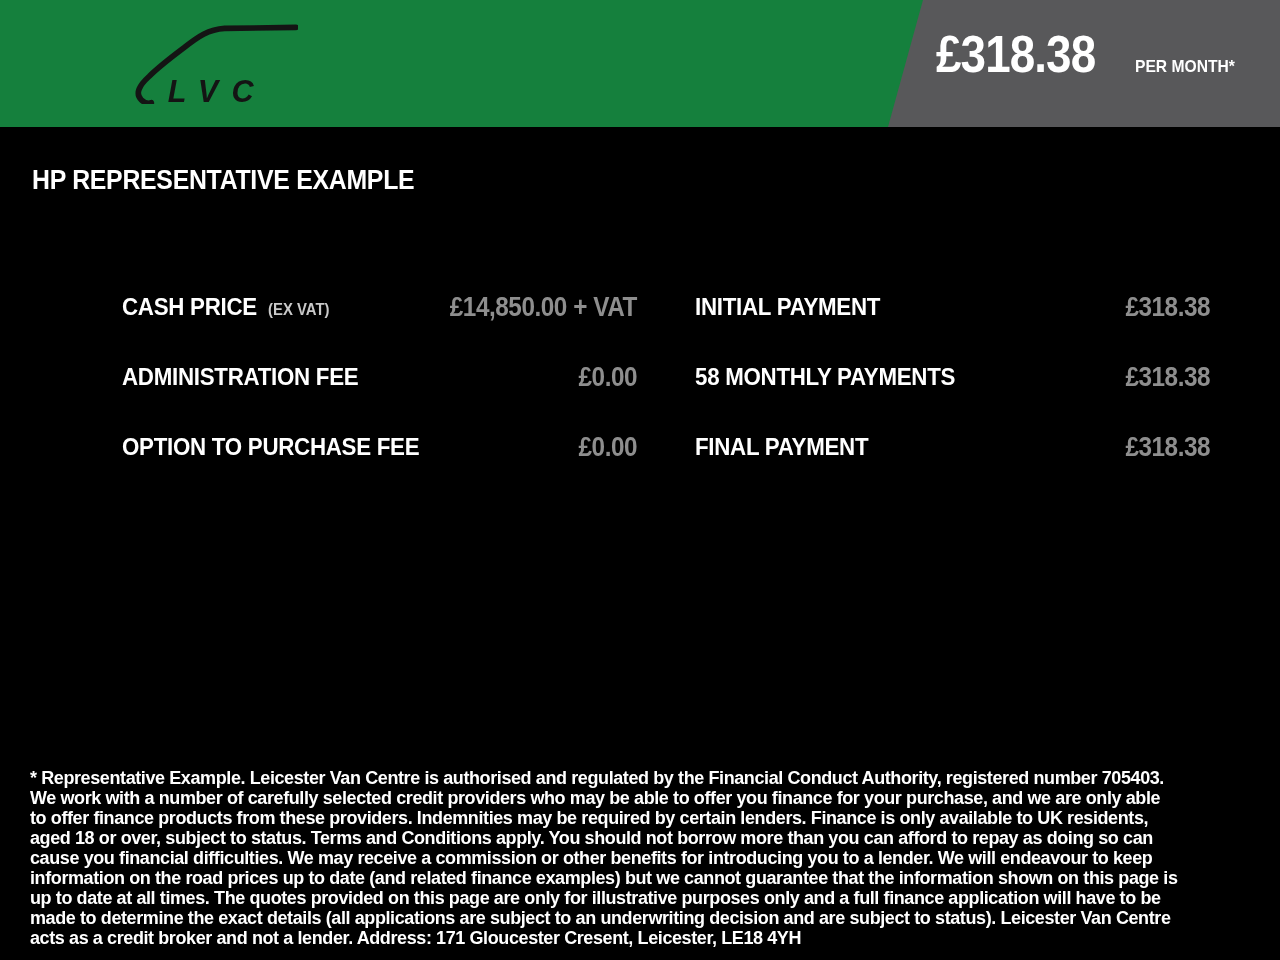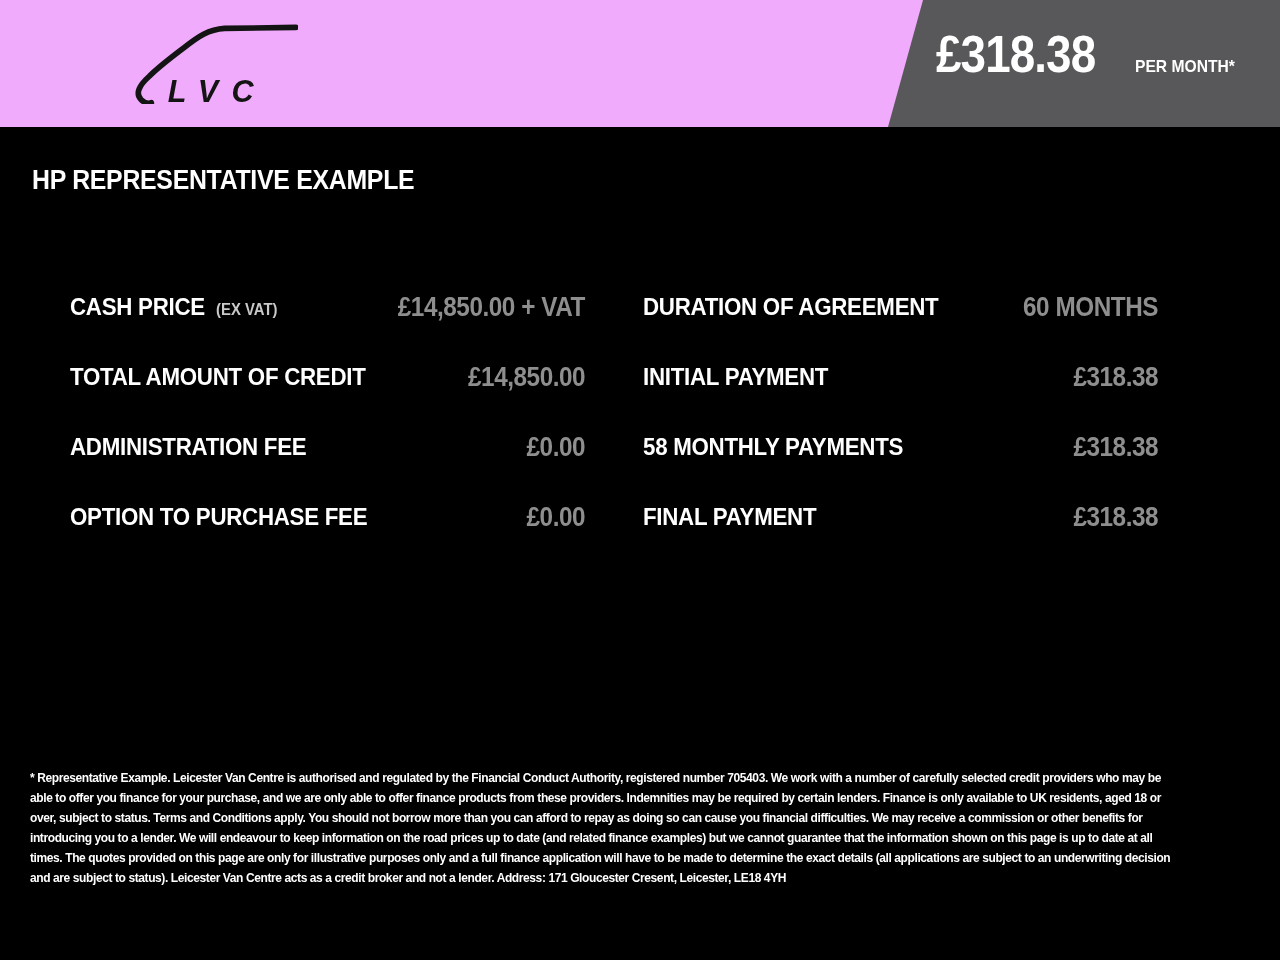--- a/index.html
+++ b/index.html
@@ -10,21 +10,21 @@
     background: #000;
     overflow: hidden;
     font-family: "Liberation Sans", sans-serif;
   }
 
   
   .header-band {
     position: absolute;
     top: 0; left: 0;
     width: 1280px; height: 127px;
-    background: #f0abfc;
+    background: #15803d;
   }
   .logo {
     position: absolute;
     left: 133px; top: 20px;
     width: 165px; height: 84px;
   }
 
   
   .price-banner {
     position: absolute;
@@ -71,20 +71,21 @@
     white-space: nowrap;
   }
 
   
   .finance-table {
     position: absolute;
     left: 70px; top: 272px;
     width: 1140px;
     display: flex;
     gap: 58px;
+    justify-content: flex-end;
   }
   .finance-col { width: 515px; }
   .f-row {
     height: 70px;
     display: flex;
     justify-content: space-between;
     align-items: center;
   }
   .row-left {
     display: flex;
@@ -114,21 +115,21 @@
     transform: scaleX(0.9);
     transform-origin: right center;
   }
 
   
   .disclaimer {
     position: absolute;
     left: 30px; top: 768px;
     width: 1150px;
     color: #ffffff;
-    font-size: 12px;
+    font-size: 18px;
     font-weight: bold;
     letter-spacing: -0.4px;
     line-height: 20px;
   }
 </style>
 </head>
 <body>
 
 <div class="page">
 
@@ -155,47 +156,35 @@
     <div class="finance-col">
       <div class="f-row">
         <span class="row-left">
           <span class="row-label">CASH PRICE</span>
           <span class="row-sublabel">(EX VAT)</span>
         </span>
         <span class="row-value">£14,850.00 + VAT</span>
       </div>
       <div class="f-row">
         <span class="row-left">
-            <span class="row-label">TOTAL AMOUNT OF CREDIT</span>
-          </span>
-        <span class="row-value">£14,850.00</span>
-      </div>
-      <div class="f-row">
-        <span class="row-left">
             <span class="row-label">ADMINISTRATION FEE</span>
           </span>
         <span class="row-value">£0.00</span>
       </div>
       <div class="f-row">
         <span class="row-left">
             <span class="row-label">OPTION TO PURCHASE FEE</span>
           </span>
         <span class="row-value">£0.00</span>
       </div>
     </div>
 
     <div class="finance-col">
       <div class="f-row">
         <span class="row-left">
-            <span class="row-label">DURATION OF AGREEMENT</span>
-          </span>
-        <span class="row-value">60 MONTHS</span>
-      </div>
-      <div class="f-row">
-        <span class="row-left">
             <span class="row-label">INITIAL PAYMENT</span>
           </span>
         <span class="row-value">£318.38</span>
       </div>
       <div class="f-row">
         <span class="row-left">
             <span class="row-label">58 MONTHLY PAYMENTS</span>
           </span>
         <span class="row-value">£318.38</span>
       </div>

